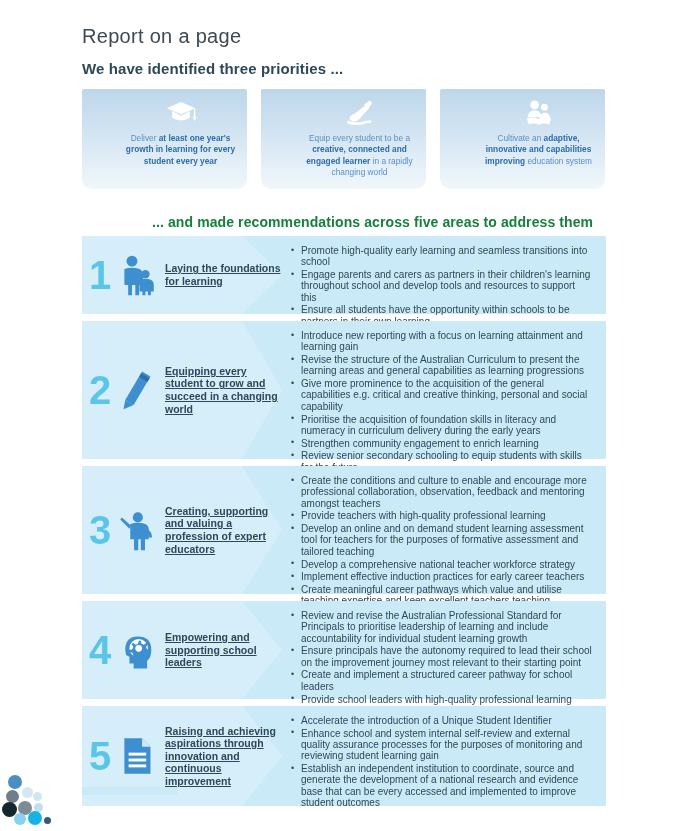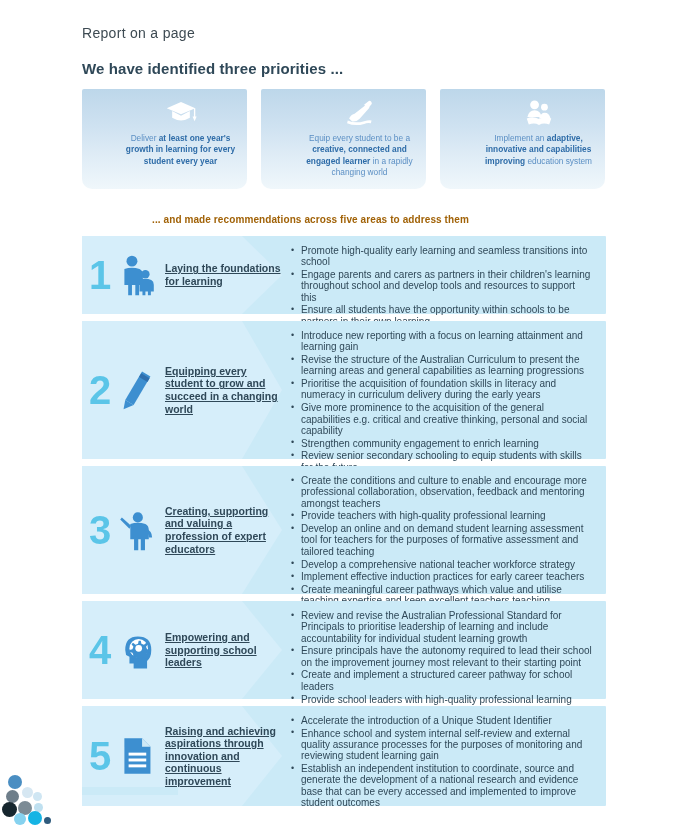--- a/index.html
+++ b/index.html
@@ -8,29 +8,29 @@
     background:#ffffff;
     font-family:"Liberation Sans","DejaVu Sans",sans-serif;
     overflow:hidden;
     position:relative;
   }
   .page{position:relative;width:676px;height:831px;}
 
   
   .report-title{
     position:absolute;left:82px;top:25px;
-    font-size:14px;font-weight:400;color:#3d4a52;letter-spacing:.3px;
+    font-size:20px;font-weight:400;color:#3d4a52;letter-spacing:.3px;
   }
   .section-title{
     position:absolute;left:82px;top:60px;
     font-size:15px;font-weight:bold;color:#2f4858;letter-spacing:.1px;
   }
   .sub-title{
     position:absolute;left:152px;top:214px;
-    font-size:10px;font-weight:bold;color:#a16207;letter-spacing:.1px;
+    font-size:14px;font-weight:bold;color:#15803d;letter-spacing:.1px;
   }
 
   
   .priorities{
     position:absolute;left:82px;top:89px;
     width:524px;height:102px;
     display:flex;gap:14px;
   }
   .pcard{
     width:165px;height:100px;
@@ -140,21 +140,21 @@
       <div class="pcard">
         <div class="picon">
           <svg width="34" height="34" viewBox="0 0 100 100" fill="#ffffff">
             <circle cx="37" cy="26" r="13"></circle>
             <circle cx="66" cy="33" r="10"></circle>
             <path d="M16 62 q4 -20 21 -20 q17 0 21 20 z"></path>
             <path d="M50 66 q5 -17 17 -17 q13 0 17 17 z"></path>
             <path d="M14 66 q18 -8 36 2 q18 -10 36 -2 l-6 18 q-16 -7 -30 1 q-14 -8 -30 -1 z"></path>
           </svg>
         </div>
-        <div class="ptext"><span>Implement an </span><b>adaptive, innovative and capabilities improving</b><span> education system</span></div>
+        <div class="ptext"><span>Cultivate an </span><b>adaptive, innovative and capabilities improving</b><span> education system</span></div>
       </div>
     </div>
 
   <div class="sub-title">... and made recommendations across five areas to address them</div>
 
   <div class="rows">
       <div class="row" style="height: 78px;">
         <div class="band"></div>
         <div class="chev"></div>
         <div class="rowinner">
@@ -191,22 +191,22 @@
                 <path d="M22 74 l20 12 l-24 10 z"></path>
                 <path d="M60 10 l20 12 l-5 9 l-20 -12 z" fill="#2f6fad"></path>
               </svg>
             </div>
             <div class="rtitle">Equipping every student to grow and succeed in a changing world</div>
           </div>
           <div class="bullets">
             <ul class="bl">
               <li>Introduce new reporting with a focus on learning attainment and learning gain</li>
               <li>Revise the structure of the Australian Curriculum to present the learning areas and general capabilities as learning progressions</li>
+              <li>Give more prominence to the acquisition of the general capabilities e.g. critical and creative thinking, personal and social capability</li>
               <li>Prioritise the acquisition of foundation skills in literacy and numeracy in curriculum delivery during the early years</li>
-              <li>Give more prominence to the acquisition of the general capabilities e.g. critical and creative thinking, personal and social capability</li>
               <li>Strengthen community engagement to enrich learning</li>
               <li>Review senior secondary schooling to equip students with skills for the future</li>
             </ul>
           </div>
         </div>
       </div>
       <div class="row" style="height: 128px;">
         <div class="band"></div>
         <div class="chev"></div>
         <div class="rowinner">

